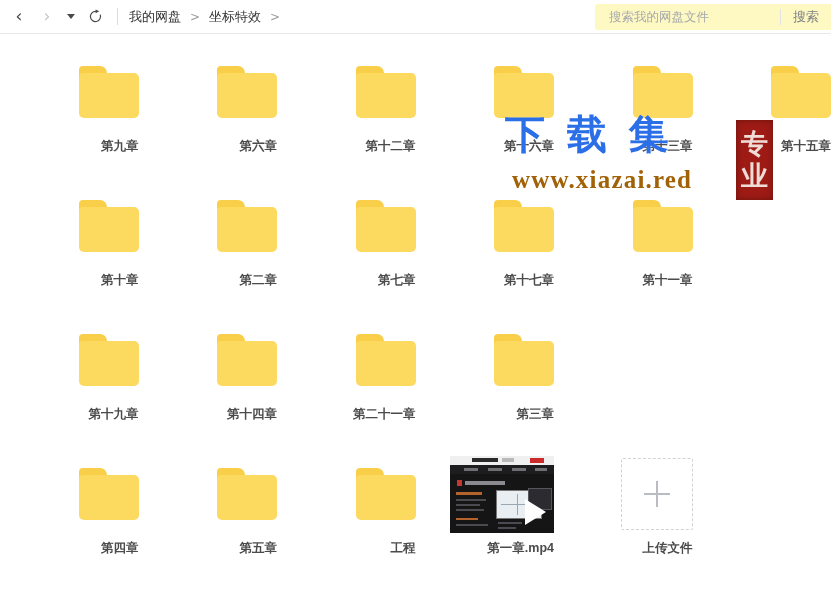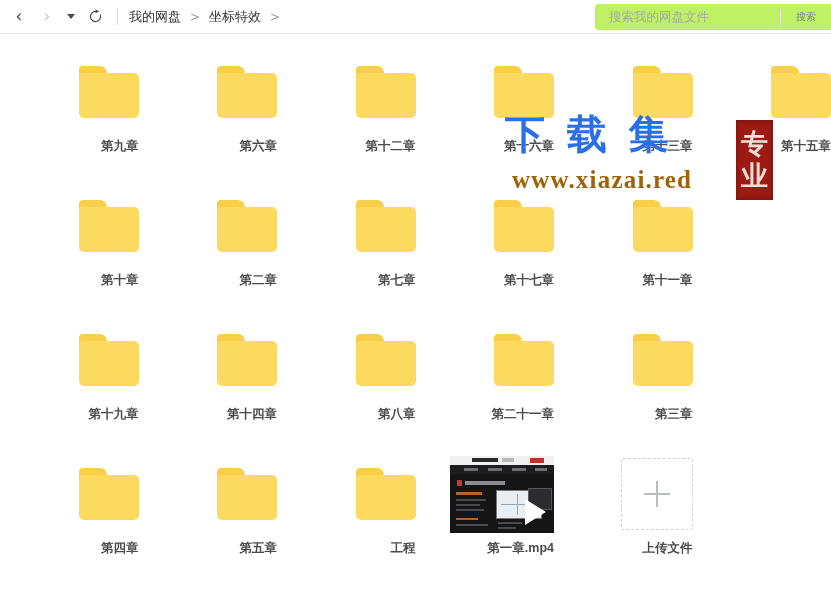--- a/index.html
+++ b/index.html
@@ -84,21 +84,21 @@
   }
 
   .search-wrap {
     position: absolute;
     right: 0px;
     top: 4px;
     height: 26px;
     width: 236px;
     display: flex;
     align-items: stretch;
-    background: #bef264;
+    background: #fef9c3;
     border-radius: 3px 0 0 3px;
     overflow: hidden;
   }
   .search-input {
     flex: 1;
     border: none;
     outline: none;
     background: transparent;
     font-size: 12.5px;
     color: #333;
@@ -109,21 +109,21 @@
   .search-sep {
     width: 1px;
     background: #e1e3e6;
     margin: 5px 0;
   }
   .search-btn {
     width: 50px;
     display: flex;
     align-items: center;
     justify-content: center;
-    font-size: 10px;
+    font-size: 13px;
     color: #7d7f83;
     cursor: pointer;
     background: transparent;
     border: none;
     font-family: "Liberation Sans", sans-serif;
   }
 
   
   .grid {
     position: relative;
@@ -465,29 +465,20 @@
       <div class="label">第十九章</div>
     </div>
     <div class="cell">
       <div class="thumb">
         <div class="folder">
             <div class="tab"></div>
             <div class="body"></div>
           </div>
       </div>
       <div class="label">第十四章</div>
-    </div>
-    <div class="cell">
-      <div class="thumb">
-        <div class="folder">
-            <div class="tab"></div>
-            <div class="body"></div>
-          </div>
-      </div>
-      <div class="label">第八章</div>
     </div>
     <div class="cell">
       <div class="thumb">
         <div class="folder">
             <div class="tab"></div>
             <div class="body"></div>
           </div>
       </div>
       <div class="label">第二十一章</div>
     </div>

